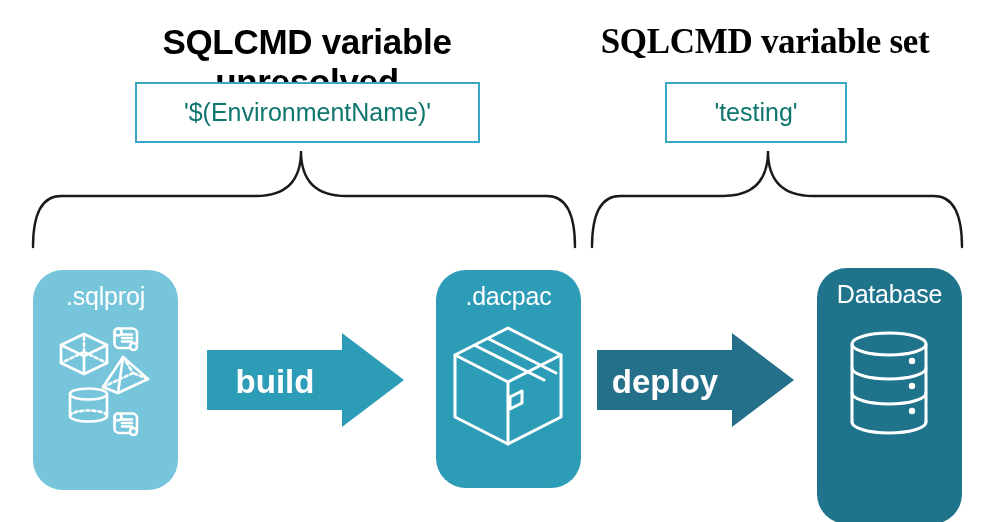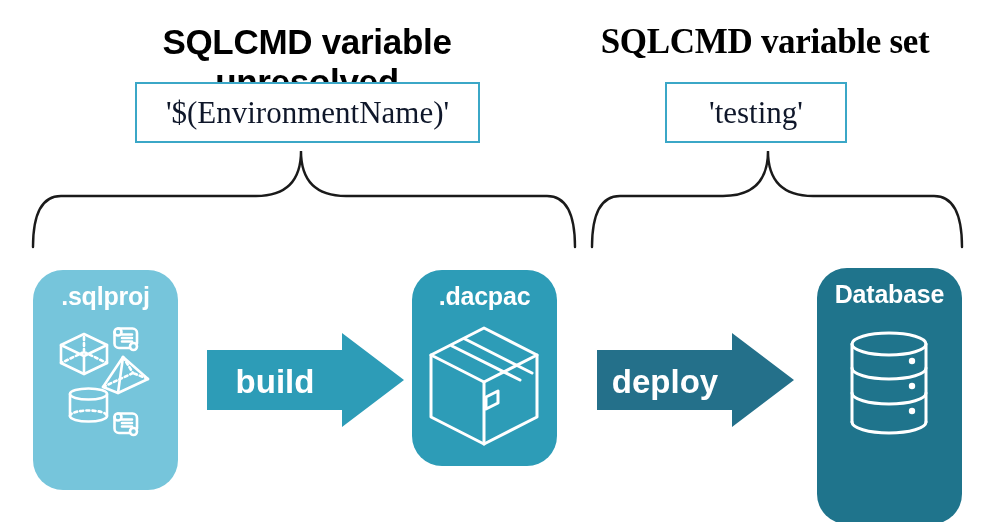--- a/index.html
+++ b/index.html
@@ -14,33 +14,33 @@
   #heading-left{left:107px;}
   #heading-right{left:565px;font-family:Liberation Serif, serif;}
   .codebox{
     position:absolute;top:82px;height:61px;box-sizing:border-box;
     border:2px solid var(--box-border);background:#fff;
     display:flex;align-items:center;justify-content:center;
   }
   #codebox-left{left:135px;width:345px;}
   #codebox-right{left:665px;width:182px;}
   .code{
-    font-family:Liberation Serif, serif;
-    font-size:31px;color:#0f172a;white-space:pre;
+    font-family:Liberation Sans, sans-serif;
+    font-size:25px;color:#0f766e;white-space:pre;
   }
   #braces{position:absolute;left:0;top:0;}
   .brace{fill:none;stroke:#1a1a1a;stroke-width:2.4px;stroke-linecap:round;}
   .card{
     position:absolute;width:145px;border-radius:30px;
   }
   #card-sqlproj{left:33px;top:270px;height:220px;background:var(--card-light);}
-  #card-dacpac{left:412px;top:270px;height:196px;background:var(--card-mid);}
+  #card-dacpac{left:436px;top:270px;height:218px;background:var(--card-mid);}
   #card-database{left:817px;top:268px;height:256px;background:var(--card-dark);}
   .card-title{
-    margin-top:12px;text-align:center;font-size:25px;font-weight:bold;color:#fff;
+    margin-top:12px;text-align:center;font-size:25px;font-weight:normal;color:#fff;
     letter-spacing:-0.2px;
   }
   .card-icon{position:absolute;}
   #sqlproj-icon{left:26px;top:52px;}
   #package-icon{left:16px;top:56px;}
   #database-icon{left:31px;top:62px;}
   .wicon{fill:none;stroke:#fff;stroke-width:2.6px;stroke-linejoin:round;stroke-linecap:round;}
   .wicon3{fill:none;stroke:#fff;stroke-width:3px;stroke-linejoin:round;stroke-linecap:round;}
   .dash{stroke-dasharray:3 3;}
   .dot{fill:#fff;stroke:none;}

